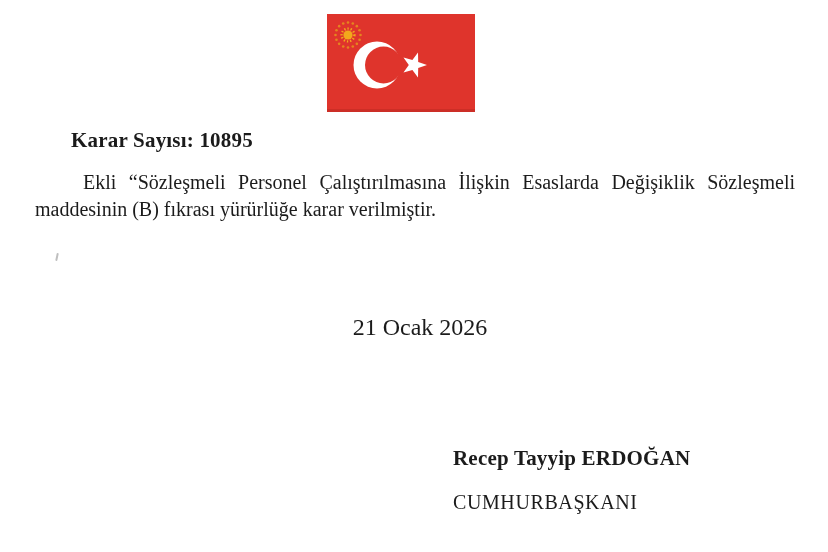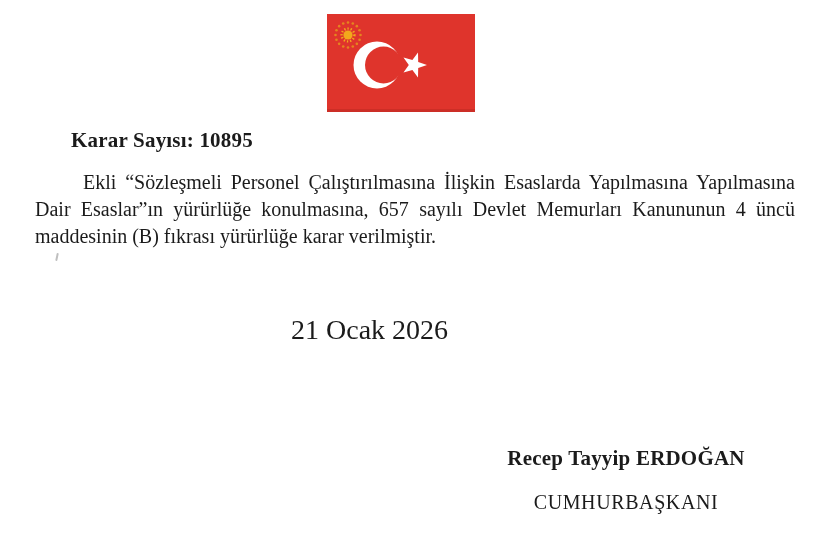--- a/index.html
+++ b/index.html
@@ -48,32 +48,31 @@
   }
   .body-line.first {
     text-indent: 48px;
   }
   .body-line.last {
     text-align: left;
     text-align-last: left;
   }
   .date-line {
     position: absolute;
-    left: 291px;
+    left: 310px;
     top: 314px;
     width: 220px;
-    text-align: left;
-    font-size: 28px;
+    text-align: center;
+    font-size: 24px;
   }
   .signature-block {
     position: absolute;
-    left: 476px;
+    left: 453px;
     top: 446px;
     width: 300px;
-    text-align: center;
   }
   .signature-name {
     font-size: 21px;
     font-weight: bold;
     letter-spacing: 0.2px;
   }
   .signature-title {
     margin-top: 20px;
     font-size: 20px;
     letter-spacing: 0.6px;
@@ -126,22 +125,21 @@
       <circle cx="50" cy="51" r="23.5" fill="#ffffff"></circle>
       <circle cx="56.5" cy="51" r="18.5" fill="#df342c"></circle>
 
       <polygon points="100,51 91.2,54.1 91.0,63.4 85.4,56.0 76.5,58.6 81.8,51 76.5,43.4 85.4,46.0 91.0,38.6 91.2,47.9" fill="#ffffff"></polygon>
     </svg>
   </div>
 
   <div class="decision-number">Karar Sayısı: 10895</div>
 
   <div class="body-paragraph">
-    <div class="body-line first">Ekli “Sözleşmeli Personel Çalıştırılmasına İlişkin Esaslarda Yapılmasına Yapılmasına</div>
-    <div class="body-line">Dair Esaslar”ın yürürlüğe konulmasına, 657 sayılı Devlet Memurları Kanununun 4 üncü</div>
+    <div class="body-line first">Ekli “Sözleşmeli Personel Çalıştırılmasına İlişkin Esaslarda Değişiklik Sözleşmeli</div>
     <div class="body-line last">maddesinin (B) fıkrası yürürlüğe karar verilmiştir.</div>
   </div>
 
   <div class="scan-speck"></div>
 
   <div class="date-line">21 Ocak 2026</div>
 
   <div class="signature-block">
     <div class="signature-name">Recep Tayyip ERDOĞAN</div>
     <div class="signature-title">CUMHURBAŞKANI</div>

